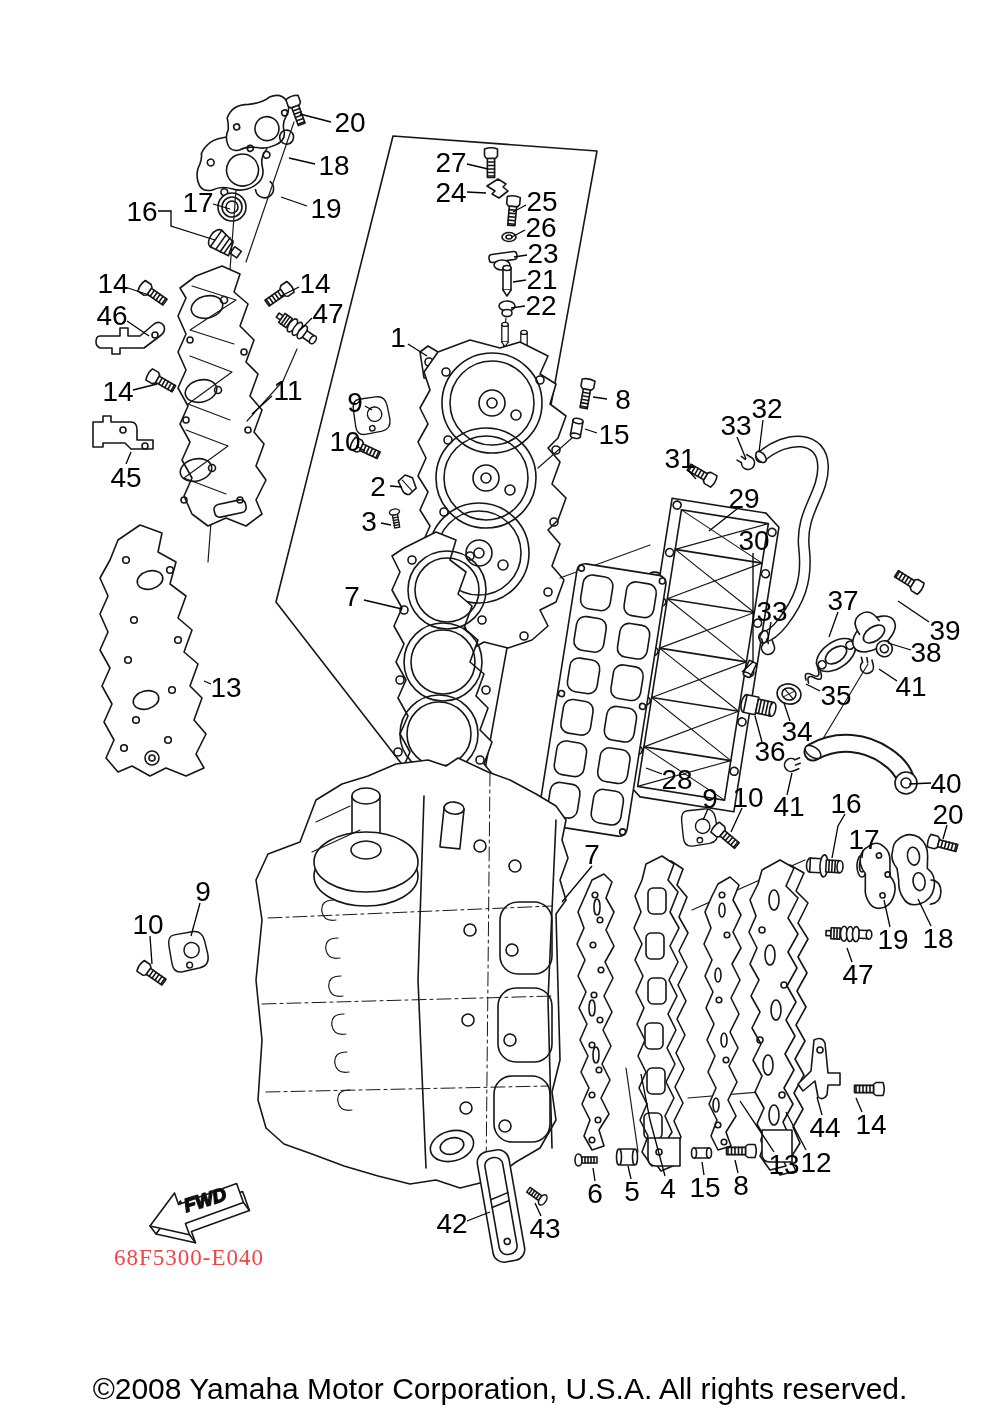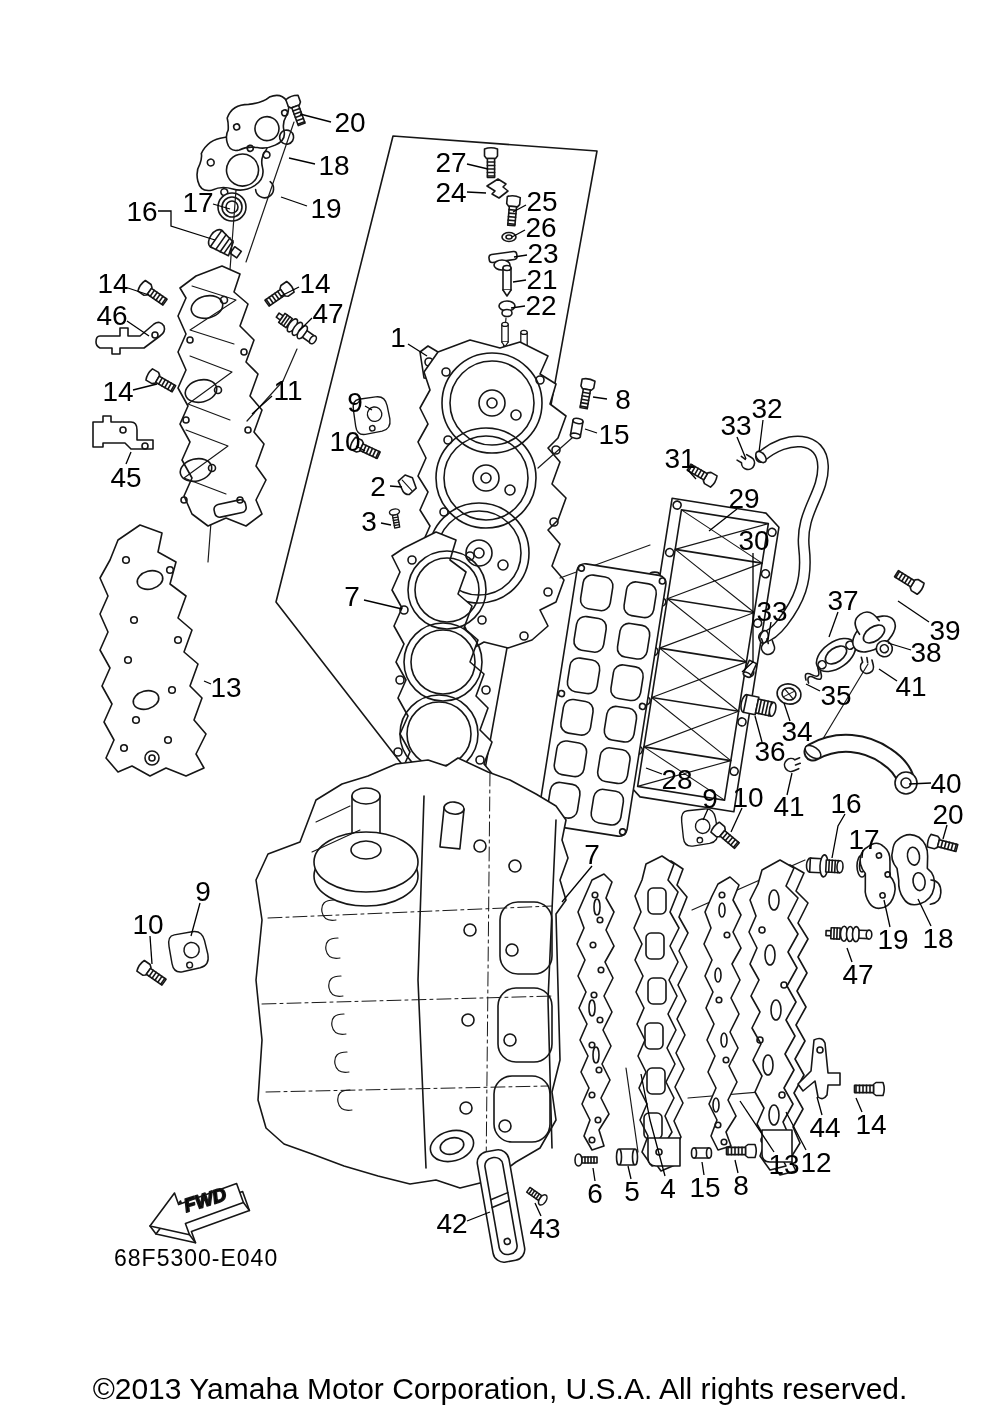--- a/index.html
+++ b/index.html
@@ -4,21 +4,21 @@
 <style>
   html,body{margin:0;padding:0;background:#fff;}
   .page{position:relative;width:1000px;height:1423px;background:#fff;overflow:hidden;
         font-family:"Liberation Sans",sans-serif;}
   svg{position:absolute;left:0;top:0;}
   svg text.plabel{font-size:28px;fill:#000;text-anchor:middle;dominant-baseline:central;
         font-family:"Liberation Sans",sans-serif;}
   .leader{fill:none;stroke:#000;stroke-width:1.3;}
   .auxline{fill:none;stroke:#1a1a1a;stroke-width:1.2;}
   .dashdot{fill:none;stroke:#1a1a1a;stroke-width:1;stroke-dasharray:14 4 3 4;}
-  .code-text{position:absolute;left:114px;top:1245px;font-size:23px;letter-spacing:1px;color:#000000;}
+  .code-text{position:absolute;left:114px;top:1245px;font-size:23px;letter-spacing:1px;color:#ef4444;font-family:Liberation Serif, serif;}
   .copyright{position:absolute;left:0;top:1372px;width:1000px;text-align:center;font-size:30px;color:#000;}
   .fwdtext{font-size:19px;font-weight:bold;font-style:italic;fill:#000;text-anchor:middle;
         font-family:"Liberation Sans",sans-serif;}
 </style>
 </head>
 <body>
 
 <div class="page">
 
 <svg id="art" width="1000" height="1423" viewBox="0 0 1000 1423">
@@ -646,15 +646,15 @@
         <polyline points="806,1150 786,1112" class="leader"></polyline>
         <text x="816" y="1162" class="plabel">12</text>
         <polyline points="822,1115 817,1097" class="leader"></polyline>
         <text x="825" y="1127" class="plabel">44</text>
         <polyline points="862,1112 856,1098" class="leader"></polyline>
         <text x="871" y="1124" class="plabel">14</text>
       </g>
 </svg>
 
 <div class="code-text">68F5300-E040</div>
-<div class="copyright">©2013 Yamaha Motor Corporation, U.S.A. All rights reserved.</div>
+<div class="copyright">©2008 Yamaha Motor Corporation, U.S.A. All rights reserved.</div>
 
 </div>
 
 </body></html>

